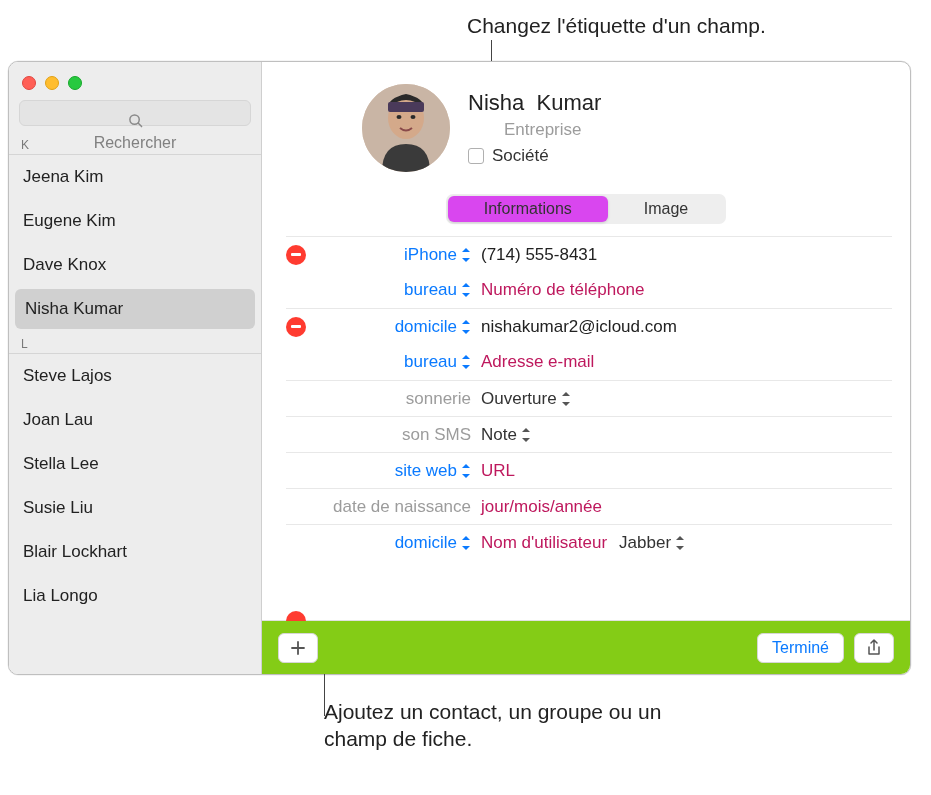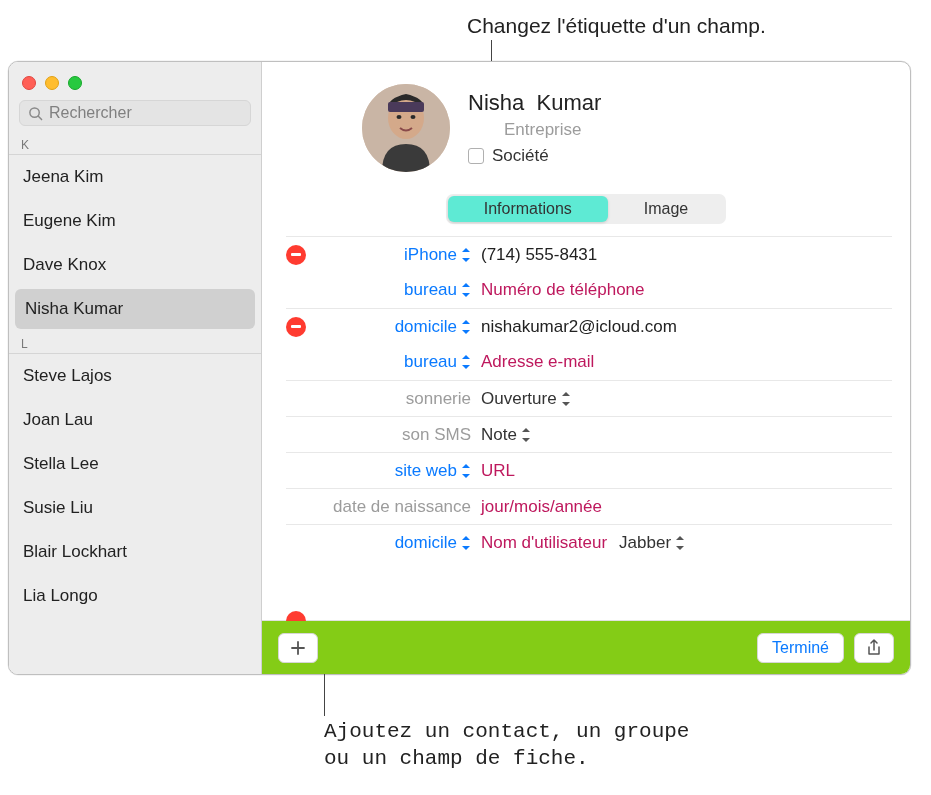--- a/index.html
+++ b/index.html
@@ -20,21 +20,21 @@
   }
   .ann-top { top: 12px; left: 467px; }
   .ann-line-top {
     position: absolute;
     left: 491px;
     top: 40px;
     width: 1px;
     height: 266px;
     background: #444;
   }
-  .ann-bottom { top: 718px; left: 324px; width: 400px; font-family: Liberation Mono, monospace; }
+  .ann-bottom { top: 698px; left: 324px; width: 400px; }
   .ann-line-bottom {
     position: absolute;
     left: 324px;
     top: 672px;
     width: 1px;
     height: 44px;
     background: #444;
   }
 
   .window {
@@ -73,20 +73,21 @@
     height: 24px;
     background: #e4e4e4;
     border: 1px solid #d6d6d6;
     border-radius: 6px;
     display: flex;
     align-items: center;
     padding: 12px 8px;
     gap: 6px;
     color: #808080;
     font-size: 16px;
+    flex-direction: column;
   }
   .search svg { flex-shrink: 0; }
 
   .sec-header {
     padding: 6px 12px 2px;
     font-size: 12px;
     color: #7a7a7a;
     border-bottom: 1px solid #d5d5d5;
     letter-spacing: 0.5px;
   }
@@ -145,21 +146,21 @@
     border-radius: 7px;
     padding: 2px;
     font-size: 16px;
   }
   .seg-item {
     padding: 4px 36px;
     border-radius: 6px;
     color: #333;
   }
   .seg-item.active {
-    background: #5eead4;
+    background: #d946ef;
     box-shadow: 0 1px 3px rgba(0,0,0,0.15);
   }
 
   .fields {
     flex: 1;
     overflow: hidden;
     padding: 0 18px 0 24px;
   }
   .row {
     display: flex;

